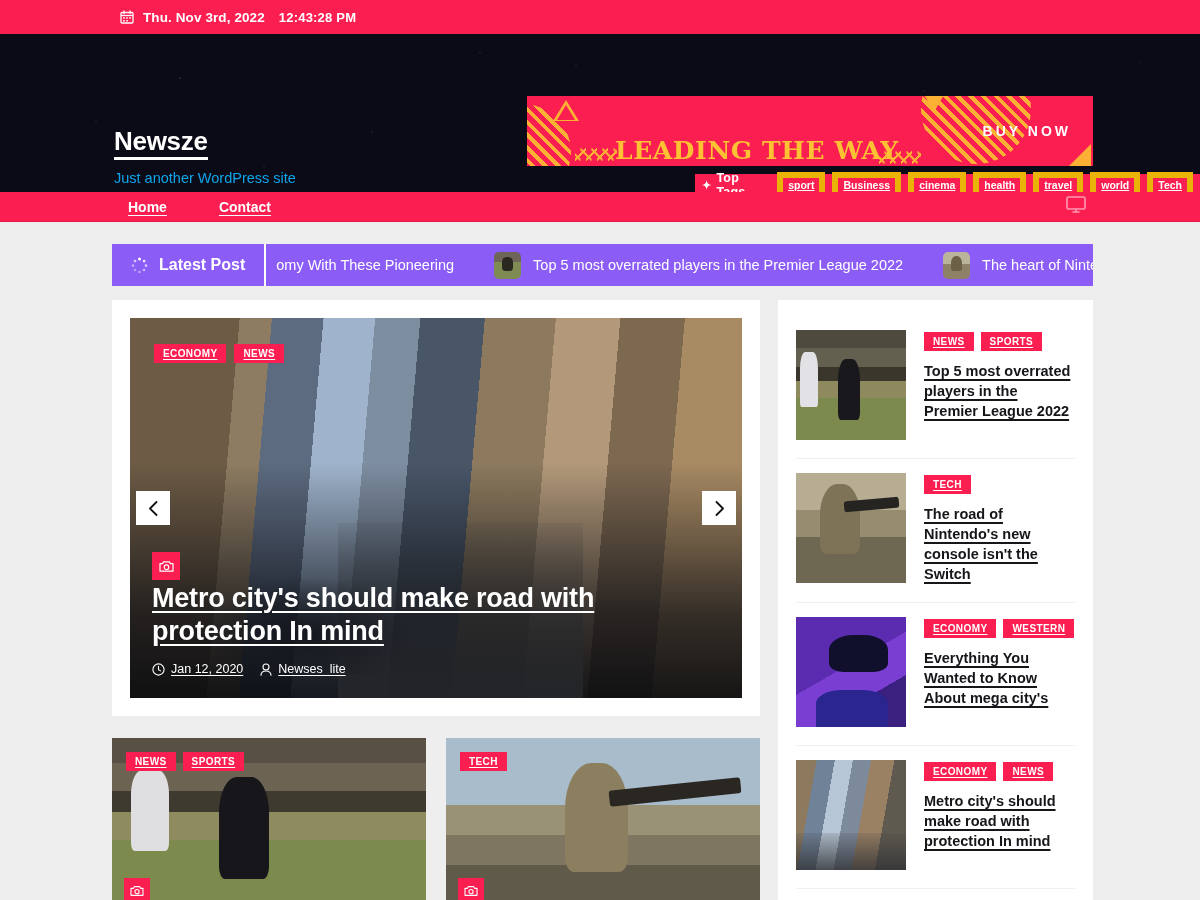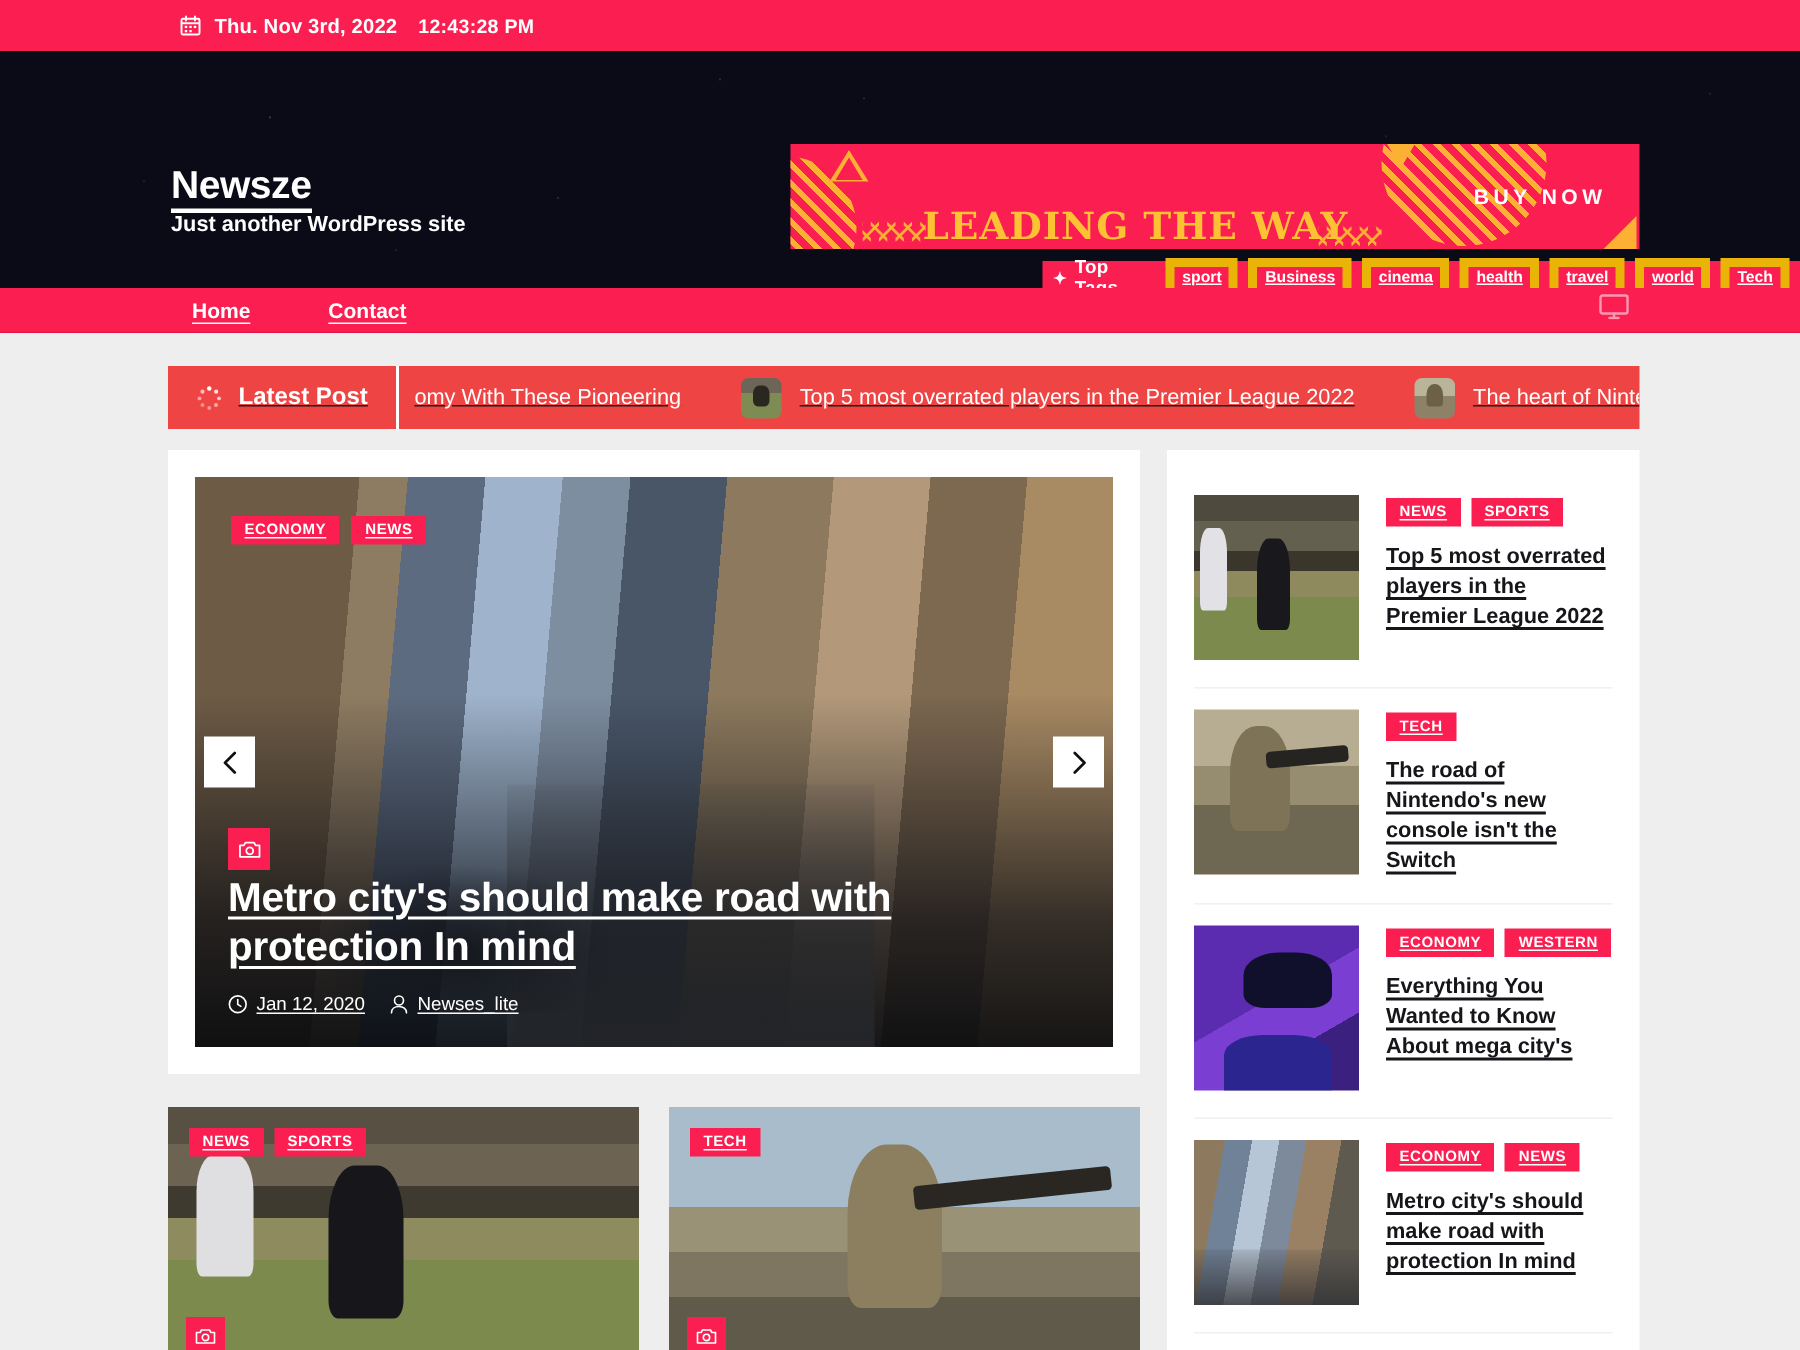--- a/index.html
+++ b/index.html
@@ -47,32 +47,33 @@
       radial-gradient(1px 1px at 88% 66%, rgba(255,255,255,.25), transparent),
       radial-gradient(1px 1px at 22% 84%, rgba(255,255,255,.16), transparent),
       radial-gradient(1px 1px at 55% 48%, rgba(255,255,255,.12), transparent),
       radial-gradient(1px 1px at 40% 12%, rgba(255,255,255,.20), transparent),
       radial-gradient(1px 1px at 8% 55%, rgba(255,255,255,.14), transparent),
       radial-gradient(1px 1px at 95% 18%, rgba(255,255,255,.14), transparent),
       radial-gradient(1px 1px at 68% 90%, rgba(255,255,255,.18), transparent);
     pointer-events: none;
   }
   .brand {
-    position: absolute; left: 114px; top: 76px;
+    position: absolute; left: 114px; top: 94px;
   }
   .brand .logo {
     display: inline-block;
     font-size: 26px; font-weight: 700; color: #fff;
     letter-spacing: -.3px;
     border-bottom: 3px solid #fff;
     padding-bottom: 2px;
     line-height: 1.05;
   }
   .brand .tagline {
-    font-size: 14.5px; color: #ffffff; font-weight: 700;
+    margin-top: 10px;
+    font-size: 14.5px; color: #0ea5e9; font-weight: 400;
   }
 
   
   .ad-wrap { position: absolute; left: 527px; top: 62px; width: 566px; height: 70px; }
   .ad {
     position: relative; width: 100%; height: 100%;
     background: #fb1e50; overflow: hidden;
     display: flex; align-items: center;
   }
   .ad .deco { position: absolute; pointer-events: none; }
@@ -152,23 +153,22 @@
   .nav .menu a {
     color: #fff; font-size: 14px; font-weight: 700;
     text-decoration: underline; text-underline-offset: 3px;
   }
   .nav .nav-right { margin-left: auto; display: flex; align-items: center; }
   .monitor-icon { display: block; }
 
   
   .ticker-wrap { padding: 22px 107px 0 112px; }
   .ticker {
-    height: 42px; background: #ef4444; display: flex; align-items: stretch;
+    height: 42px; background: #8b5cf6; display: flex; align-items: stretch;
     overflow: hidden;
-    text-decoration: underline;
   }
   .ticker .tk-label {
     display: flex; align-items: center; gap: 11px;
     padding: 0 19px 0 19px;
     color: #fff; font-size: 16px; font-weight: 700;
     border-right: 2px solid #fff;
     flex: 0 0 auto;
   }
   .ticker .spinner { width: 17px; height: 17px; display:block; }
   .ticker .tk-items {

